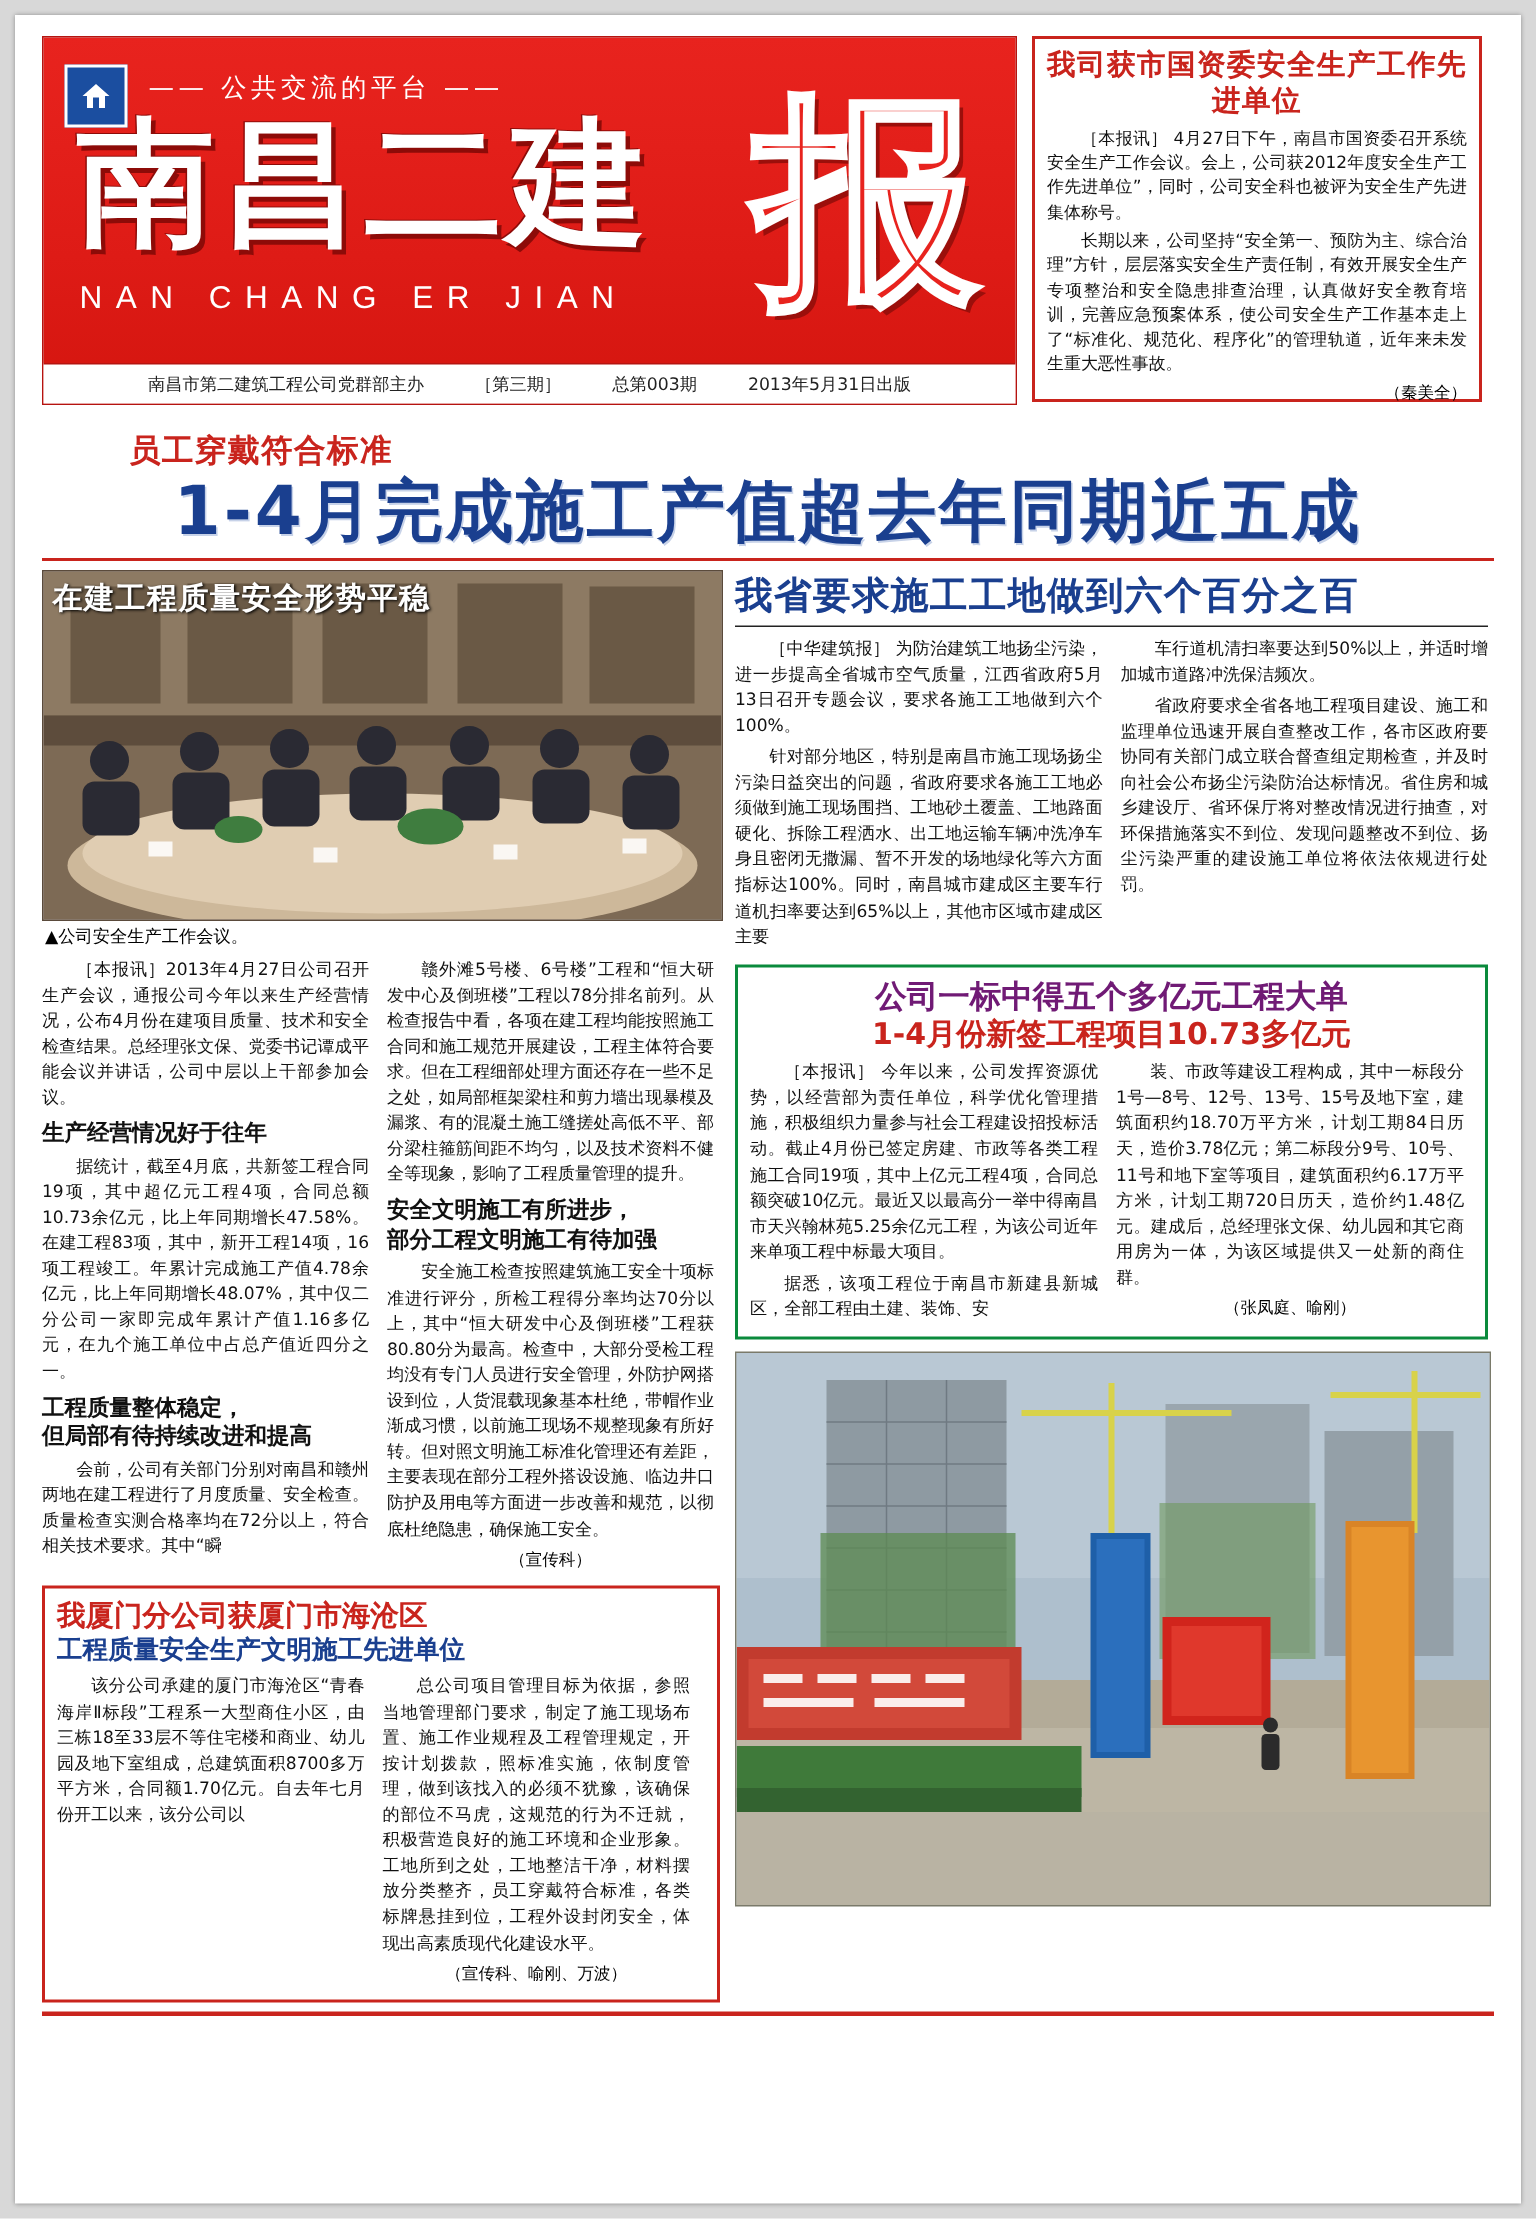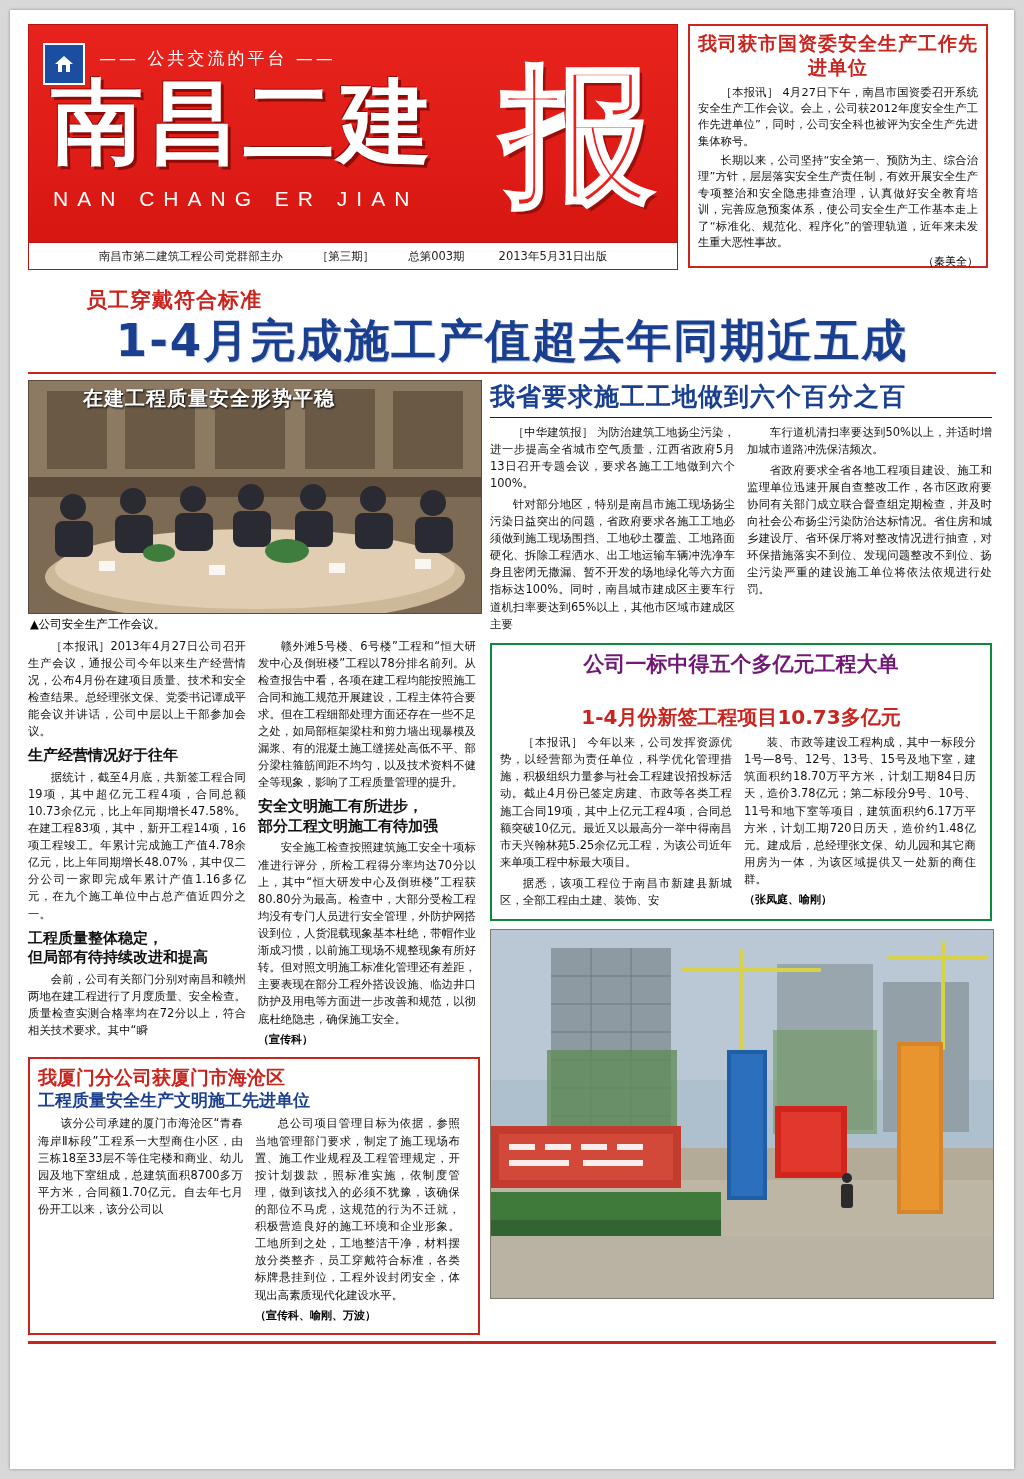--- a/index.html
+++ b/index.html
@@ -111,40 +111,39 @@
     width:452px;height:232px;
     background:linear-gradient(175deg,#6b5b4a 0%,#8a7360 40%,#5c4b3c 100%);
     overflow:hidden;
     border:1px solid #5a4a3b;
   }
   .photo .cap-overlay{
     position:absolute;left:6px;top:4px;
     color:#fff;font-size:20px;font-weight:bold;
     text-shadow:1px 1px 2px #000;
     letter-spacing:1px;
-    margin-left:48px;
   }
   .photo-room{position:absolute;left:0;top:0;width:100%;height:100%;}
   .caption{font-size:11.5px;margin:3px 0 6px 2px;}
   .two-col{display:flex;gap:12px;}
   .two-col .c{width:218px;}
   .sub-h{font-size:15px;font-weight:bold;margin:6px 0 3px 0;line-height:1.3;color:#111;}
   p.body{font-size:11.4px;line-height:1.5;margin:0 0 4px 0;text-indent:2em;text-align:justify;color:#111;}
-  .sign{font-size:11px;text-align:left;margin:0 0 4px 0;font-weight:bold;}
+  .sign{font-size:11px;text-align:center;margin:0 0 4px 0;}
   
   .r-head-blue{
     color:#1a3f8f;font-size:25px;font-weight:bold;text-align:left;
     letter-spacing:1px;margin:0 0 4px 0;
   }
   .hr-thin{height:1px;background:#222;margin:4px 0 6px 0;}
   .box-green{
     border:2px solid #0a8a3c;margin:6px 0 0 0;padding:6px 8px;box-sizing:border-box;
   }
   .bg-t1{color:#701a75;font-size:21px;font-weight:bold;text-align:center;line-height:1.25;}
-  .bg-t2{color:#c9241d;font-size:20px;font-weight:bold;text-align:center;line-height:1.25;margin-bottom:4px;margin-top:28px;}
+  .bg-t2{color:#c9241d;font-size:20px;font-weight:bold;text-align:center;line-height:1.25;margin-bottom:4px;}
   .box-red{
     border:2px solid #c9241d;margin:6px 0 0 0;padding:6px 8px;box-sizing:border-box;
   }
   .br-t1{color:#c9241d;font-size:19px;font-weight:bold;line-height:1.3;}
   .br-t2{color:#1a3f8f;font-size:17px;font-weight:bold;line-height:1.3;margin-bottom:4px;}
   .photo2{
     position:relative;width:502px;height:368px;overflow:hidden;
     border:1px solid #7a7a6a;
     background:linear-gradient(180deg,#9fb6cc 0%,#c3cfd8 42%,#b5b0a2 55%,#8e8a7e 100%);
   }

